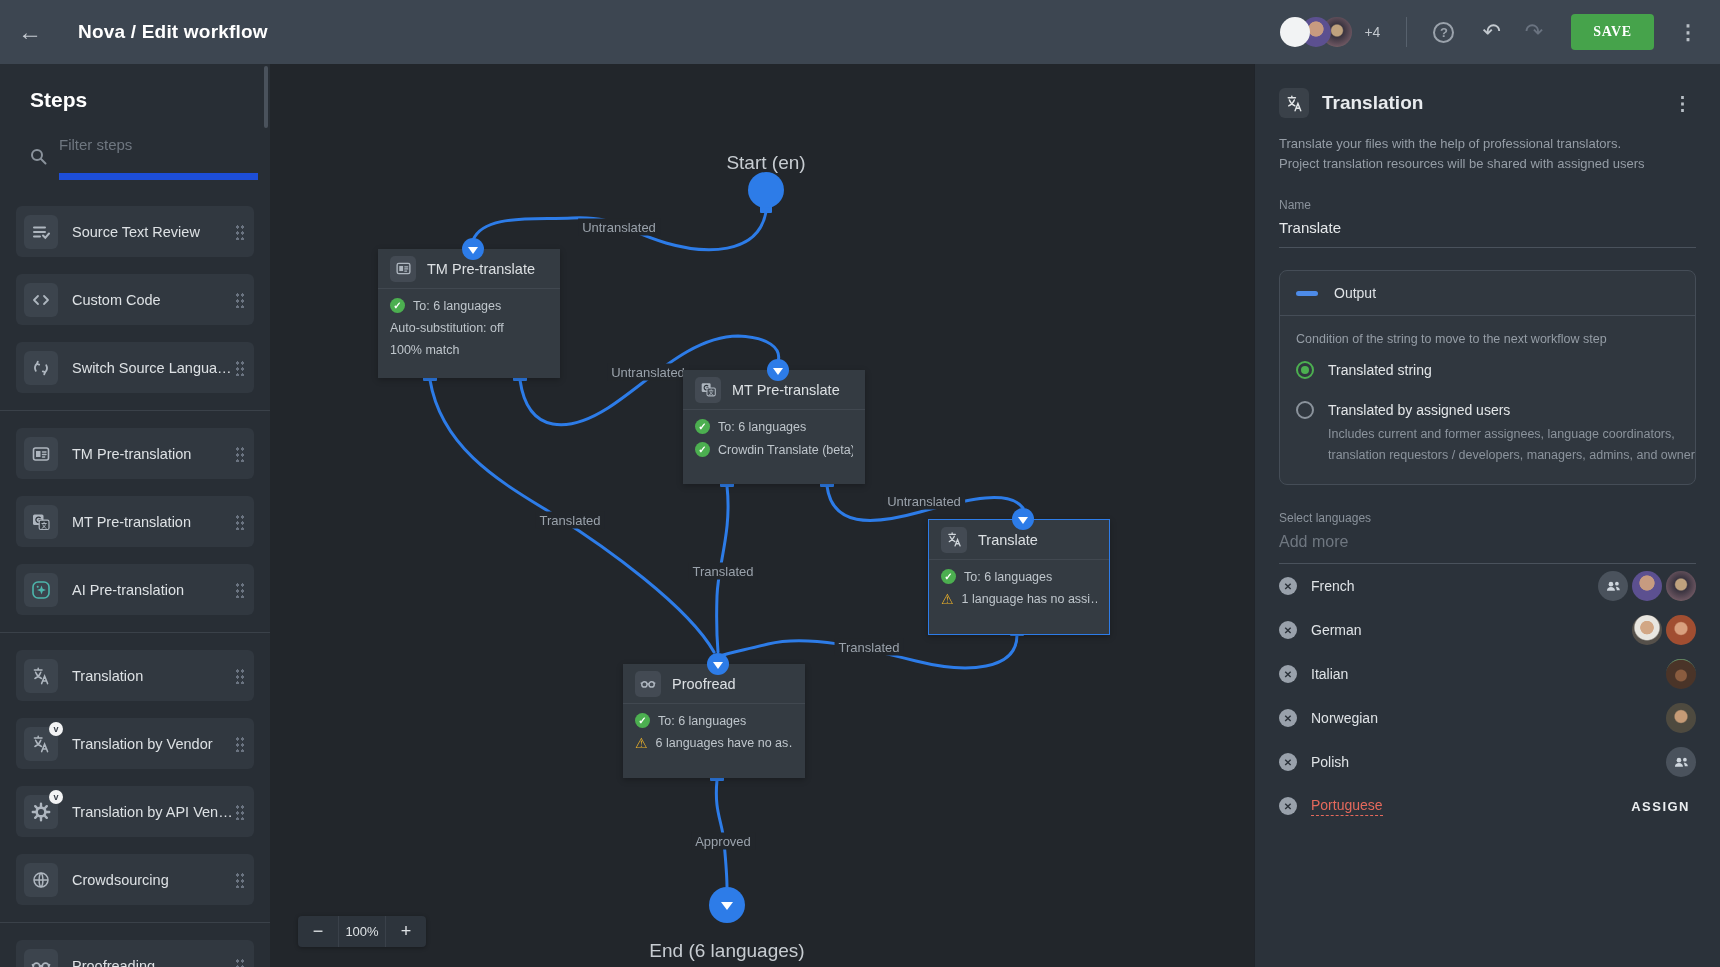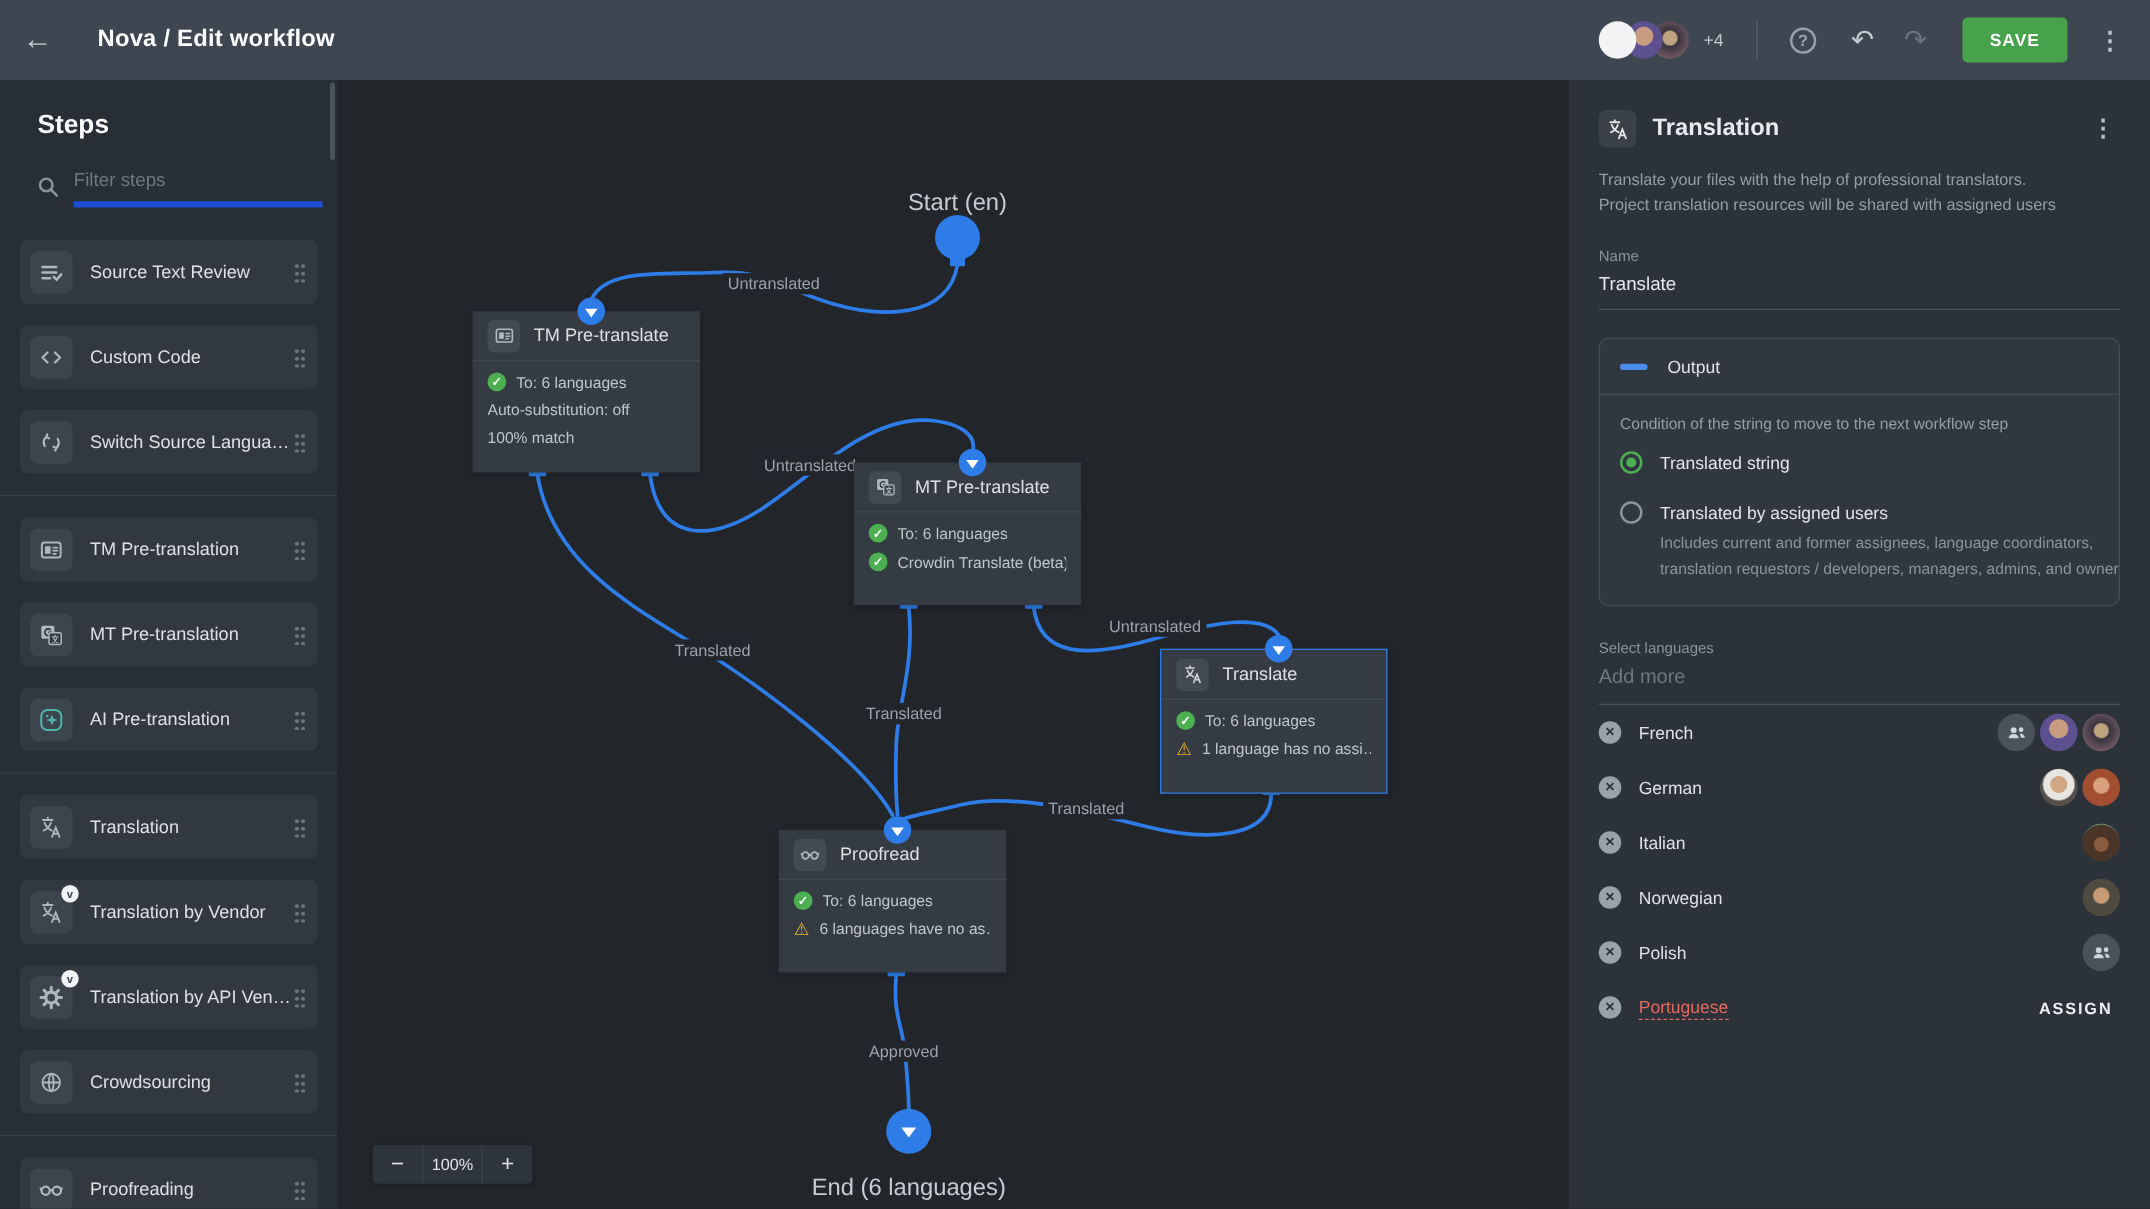--- a/index.html
+++ b/index.html
@@ -17,34 +17,34 @@
   .av-white { background:#f2f3f4; z-index:3; position:relative; }
   .av-man { background:radial-gradient(circle at 50% 40%, #c79b80 31%, #5c5090 34%); z-index:2; position:relative; }
   .av-col { background:radial-gradient(circle at 50% 45%, #bfa27e 24%, #3a3440 30%, #6b5560 70%, #c9b06a 100%); z-index:1; position:relative; }
   .tb-more { color:#c2c8ce; font-size:14px; margin-left:12px; cursor:pointer; }
   .tb-sep { width:1px; height:30px; background:#57616d; margin:0 26px; }
   .tb-help { width:21px; height:21px; border:2px solid #9aa2ab; border-radius:50%; color:#9aa2ab;
     font-size:13px; font-weight:bold; display:flex; align-items:center; justify-content:center; cursor:pointer; }
   .tb-undo { color:#c3c9cf; font-size:22px; margin-left:28px; cursor:pointer; }
   .tb-redo { color:#6a7380; font-size:22px; margin-left:24px; cursor:pointer; }
   .tb-save { background:#46a34b; color:#fff; font-size:14px; font-weight:bold; letter-spacing:.8px;
-    border:none; border-radius:4px; padding:10px 22px; margin-left:28px; cursor:pointer; font-family:Liberation Sans, sans-serif; }
+    border:none; border-radius:4px; padding:10px 22px; margin-left:28px; cursor:pointer; font-family:Liberation Serif, serif; }
   .tb-kebab { color:#b8bfc6; font-size:20px; font-weight:bold; margin-left:24px; cursor:pointer; }
 
   
   .app-body { display:flex; height:903px; }
 
   
   .sidebar { width:270px; background:#282e35; padding:18px 16px 0 16px; position:relative; overflow:hidden; flex:none; }
   .sb-scroll { position:absolute; right:2px; top:2px; width:4px; height:62px; background:#4a525c; border-radius:2px; }
   .sb-title { color:#ffffff; font-size:21px; font-weight:bold; margin:6px 0 20px 14px; }
   .sb-filter { display:flex; align-items:center; margin:0 0 26px 14px; }
   .sb-filter svg { flex:none; margin-right:12px; }
-  .sb-filter input { flex:1; background:transparent; border:none; outline:none; border-bottom:5px solid #1d4ed8;
-    color:#c4b5fd; font-size:15px; padding:4px 0 8px 0; font-family:inherit; }
+  .sb-filter input { flex:1; background:transparent; border:none; outline:none; border-bottom:7px solid #1d4ed8;
+    color:#c4b5fd; font-size:15px; padding:4px 0 20px 0; font-family:inherit; }
   .sb-filter input::placeholder { color:#6f7780; }
   .step-card { background:#313840; border-radius:6px; height:51px; display:flex; align-items:center;
     padding:0 10px 0 8px; margin-bottom:17px; cursor:pointer;justify-content:space-between; }
   .step-icon { width:34px; height:34px; background:#3c444d; border-radius:6px; display:flex; align-items:center;
     justify-content:center; flex:none; position:relative; }
   .step-label { color:#dde1e4; font-size:14.5px; margin-left:14px; flex:1; white-space:nowrap; overflow:hidden; }
   .drag-dots { width:9px; height:16px; flex:none;
     background-image:radial-gradient(circle, #6a7380 1.5px, transparent 1.7px); background-size:5px 6px; cursor:grab; }
   .v-badge { position:absolute; top:-5px; right:-5px; width:14px; height:14px; background:#f2f3f4; border-radius:50%;
     color:#39404a; font-size:9px; font-weight:bold; display:flex; align-items:center; justify-content:center; }

